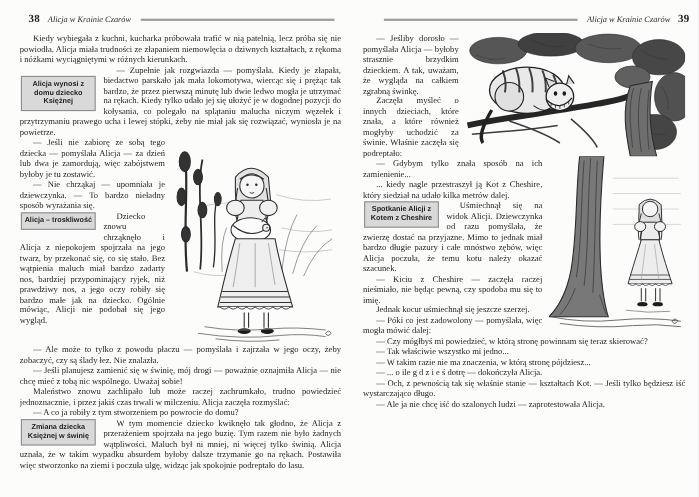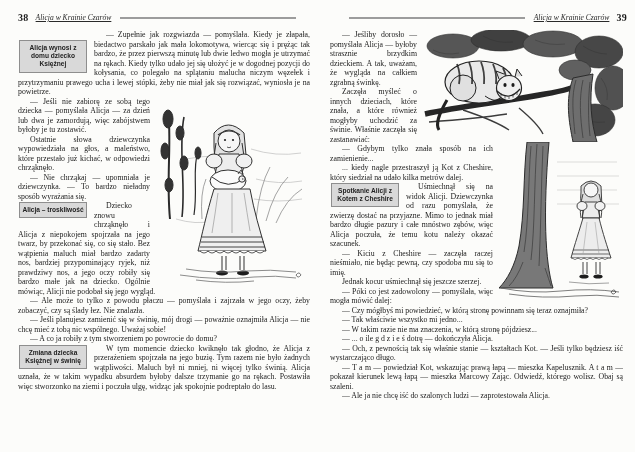--- a/index.html
+++ b/index.html
@@ -5,25 +5,25 @@
   html,body{margin:0;padding:0;background:#e9e9e7;}
   .spread{
     position:relative;width:635px;height:452px;background:#fcfcfa;
     font-family:"Liberation Serif","DejaVu Serif",serif;color:#1b1b1b;
     overflow:hidden;
   }
   .page{position:absolute;top:0;height:452px;overflow:hidden;background:#fcfcfa;}
   .page.left{left:0;width:318px;}
   .page.right{left:318px;width:317px;}
 
-  .phead{position:absolute;top:12px;display:flex;align-items:center;}
+  .phead{position:absolute;top:12px;display:flex;align-items:center;justify-content:center;}
   .left .phead{left:18px;right:6px;}
   .right .phead{left:12px;right:8px;justify-content:flex-end;}
   .pageno{font-weight:bold;font-size:10px;letter-spacing:.3px;}
-  .runtitle{font-style:italic;font-size:7.6px;color:#2a2a2a;white-space:nowrap;text-decoration:underline;}
+  .runtitle{font-style:italic;font-size:7.6px;color:#2a2a2a;white-space:nowrap;}
   .phead .gap{width:7px;flex:0 0 auto;}
   .hrule{height:2px;background:#9c9c9c;flex:0 0 auto;}
   .left .hrule{width:176px;margin-left:9px;}
   .right .hrule{width:176px;margin-right:9px;}
 
   .pbody{position:absolute;top:30px;bottom:4px;text-align:justify;
          font-size:7.8px;line-height:9.5px;overflow:hidden;}
   .left .pbody{left:18px;width:292px;}
   .right .pbody{left:12px;width:293px;}
   .pbody p{margin:0;text-indent:12px;}
@@ -50,20 +50,21 @@
 
   <div class="page left">
     <div class="phead">
       <span class="pageno">38</span>
       <span class="gap"></span>
       <span class="runtitle">Alicja w Krainie Czarów</span>
       <span class="hrule"></span>
     </div>
 
     <div class="pbody">
+      <p>Kiedy wybiegała z kuchni, kucharka próbowała trafić w nią patelnią, lecz próba się nie powiodła. Alicja miała trudności ze złapaniem niemowlęcia o dziwnych kształtach, z rękoma i nóżkami wyciągniętymi w różnych kierunkach.</p>
 
       <aside class="note n1">Alicja wynosi z domu dziecko Księżnej</aside>
       <p>— Zupełnie jak rozgwiazda — pomyślała. Kiedy je złapała, biedactwo parskało jak mała lokomotywa, wiercąc się i prężąc tak bardzo, że przez pierwszą minutę lub dwie ledwo mogła je utrzymać na rękach. Kiedy tylko udało jej się ułożyć je w dogodnej pozycji do kołysania, co polegało na splątaniu malucha niczym węzełek i przytrzymaniu prawego ucha i lewej stópki, żeby nie miał jak się rozwiązać, wyniosła je na powietrze.</p>
 
       <div class="flr sp-ill-left">
         <svg class="ill" viewBox="0 0 154 186">
 
           <g stroke="#bdbdbd" stroke-width="0.7">
             <path d="M30 60 q30 -6 60 0" fill="none"></path>
             <path d="M95 50 q25 8 50 4" fill="none"></path>
@@ -124,28 +125,28 @@
           <g stroke="#6f6f6f" stroke-width="0.8" fill="none">
             <path d="M30 170 q30 5 60 2 q24 -2 50 1"></path>
             <path d="M24 176 q40 6 74 2 q22 -2 42 1"></path>
             <path d="M40 181 q30 4 58 1"></path>
           </g>
           <path d="M140 176 q3 -4 5 0 q-3 4 -5 0" stroke="#555" fill="none" stroke-width="0.8"></path>
         </svg>
       </div>
 
       <p>— Jeśli nie zabiorę ze sobą tego dziecka — pomyślała Alicja — za dzień lub dwa je zamordują, więc zabójstwem byłoby je tu zostawić.</p>
-      <p>Ostatnie słowa dziewczynka wypowiedziała na głos, a maleństwo, które przestało już kichać, w odpowiedzi chrząknęło.</p>
       <p>— Nie chrząkaj — upomniała je dziewczynka. — To bardzo nieładny sposób wyrażania się.</p>
 
       <aside class="note">Alicja – troskliwość</aside>
       <p>Dziecko znowu chrząknęło i Alicja z niepokojem spojrzała na jego twarz, by przekonać się, co się stało. Bez wątpienia maluch miał bardzo zadarty nos, bardziej przypominający ryjek, niż prawdziwy nos, a jego oczy robiły się bardzo małe jak na dziecko. Ogólnie mówiąc, Alicji nie podobał się jego wygląd.</p>
 
       <p class="clearb">— Ale może to tylko z powodu płaczu — pomyślała i zajrzała w jego oczy, żeby zobaczyć, czy są ślady łez. Nie znalazła.</p>
       <p>— Jeśli planujesz zamienić się w świnię, mój drogi — poważnie oznajmiła Alicja — nie chcę mieć z tobą nic wspólnego. Uważaj sobie!</p>
+      <p>Maleństwo znowu zachlipało lub może raczej zachrumkało, trudno powiedzieć jednoznacznie, i przez jakiś czas trwali w milczeniu. Alicja zaczęła rozmyślać:</p>
       <p>— A co ja robiły z tym stworzeniem po powrocie do domu?</p>
 
       <aside class="note">Zmiana dziecka Księżnej w świnię</aside>
       <p>W tym momencie dziecko kwiknęło tak głodno, że Alicja z przerażeniem spojrzała na jego buzię. Tym razem nie było żadnych wątpliwości. Maluch był ni mniej, ni więcej tylko świnią. Alicja uznała, że w takim wypadku absurdem byłoby dalsze trzymanie go na rękach. Postawiła więc stworzonko na ziemi i poczuła ulgę, widząc jak spokojnie podreptało do lasu.</p>
     </div>
   </div>
 
   <div class="page right">
     <div class="phead">
       <span class="hrule"></span>
@@ -233,32 +234,31 @@
           <g stroke="#5d5d5d" stroke-width="0.8" fill="none">
             <path d="M2 146 q30 6 60 3 q30 -3 58 1"></path>
             <path d="M10 152 q34 5 66 2 q22 -2 44 1"></path>
             <path d="M70 140 q20 3 40 1" stroke="#8a8a8a"></path>
           </g>
           <path d="M112 150 q3 -4 5 0 q-3 4 -5 0" stroke="#444" fill="none" stroke-width="0.8"></path>
         </svg>
       </div>
 
       <p>— Jeśliby dorosło — pomyślała Alicja — byłoby strasznie brzydkim dzieckiem. A tak, uważam, że wygląda na całkiem zgrabną świnkę.</p>
-      <p>Zaczęła myśleć o innych dzieciach, które znała, a które również mogłyby uchodzić za świnie. Właśnie zaczęła się zastanawiać:</p>
+      <p>Zaczęła myśleć o innych dzieciach, które znała, a które również mogłyby uchodzić za świnie. Właśnie zaczęła się podreptało:</p>
       <p>— Gdybym tylko znała sposób na ich zamienienie...</p>
       <p>... kiedy nagle przestraszył ją Kot z Cheshire, który siedział na udało kilka metrów dalej.</p>
 
       <aside class="note">Spotkanie Alicji z Kotem z Cheshire</aside>
       <p>Uśmiechnął się na widok Alicji. Dziewczynka od razu pomyślała, że zwierzę dostać na przyjazne. Mimo to jednak miał bardzo długie pazury i całe mnóstwo zębów, więc Alicja poczuła, że temu kotu należy okazać szacunek.</p>
       <p>— Kiciu z Cheshire — zaczęła raczej nieśmiało, nie będąc pewną, czy spodoba mu się to imię.</p>
       <p>Jednak kocur uśmiechnął się jeszcze szerzej.</p>
       <p>— Póki co jest zadowolony — pomyślała, więc mogła mówić dalej:</p>
-      <p>— Czy mógłbyś mi powiedzieć, w którą stronę powinnam się teraz oznajmiła?</p>
+      <p>— Czy mógłbyś mi powiedzieć, w którą stronę powinnam się teraz skierować?</p>
       <p>— Tak właściwie wszystko mi jedno...</p>
       <p>— W takim razie nie ma znaczenia, w którą stronę pójdziesz...</p>
       <p>— ... o ile g d z i e ś  dotrę — dokończyła Alicja.</p>
       <p>— Och, z pewnością tak się właśnie stanie — kształtach Kot. — Jeśli tylko będziesz iść wystarczająco długo.</p>
-      <p>— T a m — powiedział Kot, wskazując prawą łapą — mieszka Kapelusznik. A t a m — pokazał kierunek lewą łapą — mieszka Marcowy Zając. Odwiedź, którego wolisz. Obaj są szaleni.</p>
       <p>— Ale ja nie chcę iść do szalonych ludzi — zaprotestowała Alicja.</p>
     </div>
   </div>
 
 </div>
 
 </body></html>

